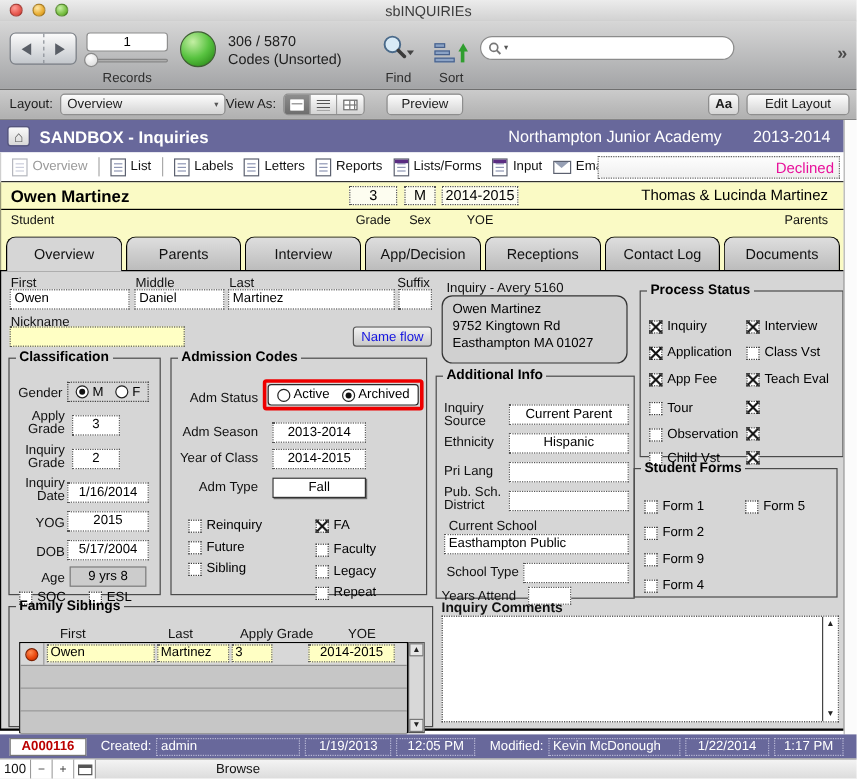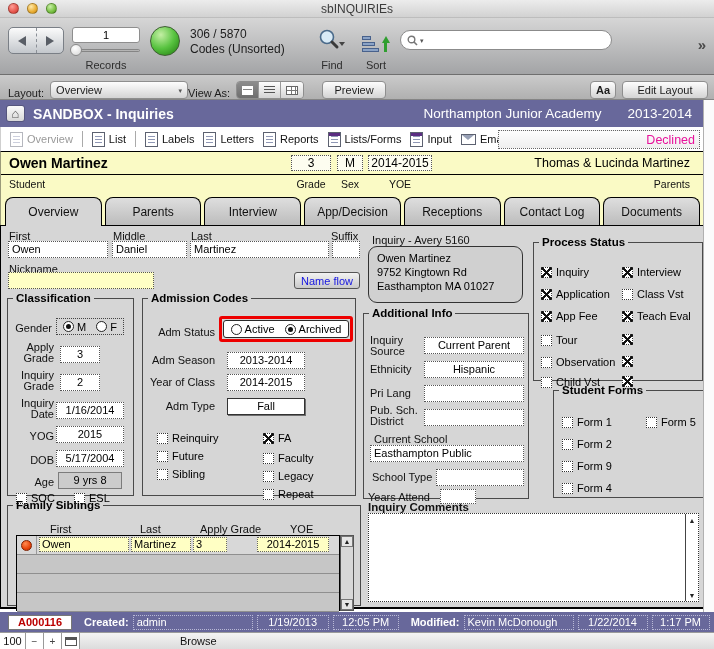--- a/index.html
+++ b/index.html
@@ -46,21 +46,21 @@
     border-left:4.5px solid transparent;border-right:4.5px solid transparent;border-bottom:7px solid #2f9e2f}
   .searchbox{position:absolute;left:400px;top:12px;width:212px;height:20px;border-radius:10px;
     background:#fff;border:1px solid #8b8b8b;display:flex;align-items:center;padding:0 6px;gap:2px}
   .searchbox input{border:none;outline:none;flex:1;font-size:11px;background:transparent}
   .dd-arrow{font-size:7px;color:#555;line-height:7px}
   .chevrons{position:absolute;right:8px;top:18px;font-size:15px;font-weight:bold;color:#4a4a4a}
 
   
   #layoutbar{position:absolute;left:0;top:75px;width:714px;height:25px;
     background:linear-gradient(#cbcbcb,#b0b0b0);border-bottom:1px solid #858585;
-    display:flex;align-items:flex-end;font-size:11px;color:#1c1c1c}
+    display:flex;align-items:center;font-size:11px;color:#1c1c1c}
   .lb-label{margin-left:8px}
   .btn{background:linear-gradient(#fdfdfd,#d4d4d4);border:1px solid #8e8e8e;border-radius:4px;
     font-size:11px;display:flex;align-items:center;justify-content:center;height:18px;color:#1c1c1c}
   .layout-dd{width:138px;margin-left:6px;justify-content:space-between;padding:0 5px;border-radius:4px}
   .viewas{margin-left:0}
   .seg{display:flex;margin-left:6px;border:1px solid #8e8e8e;border-radius:4px;overflow:hidden;height:18px}
   .seg-btn{width:22px;display:flex;align-items:center;justify-content:center;
     background:linear-gradient(#fdfdfd,#d4d4d4);border-right:1px solid #9a9a9a}
   .seg-btn:last-child{border-right:none}
   .seg-btn.sel{background:linear-gradient(#8d8d8d,#6e6e6e)}
@@ -177,21 +177,21 @@
 
   
   #rightstrip{position:absolute;left:703px;top:100px;width:11px;height:512px;background:#fbfbfb;
     border-left:1px solid #b0b0b0}
 
   
   #recordbar{position:absolute;left:0;top:612px;width:714px;height:20px;background:#68689B;
     display:flex;align-items:center;color:#fff;font-size:11px;gap:4px;padding:0 8px}
   .rid{width:64px;height:15px;background:#fff;border:1px solid #777;color:#BB0000;font-weight:bold;
     text-align:center;line-height:13px;flex:none}
-  .rb-lab{font-weight:bold;margin-left:8px;flex:none}
+  .rb-lab{font-weight:normal;margin-left:8px;flex:none}
   .rb-fld{border:1px dotted #b9b9d6;height:15px;line-height:13px;padding:0 3px;flex:none}
   .rb-fld.ctr{text-align:center}
 
   
   #statusbar{position:absolute;left:0;top:632px;width:714px;height:17px;
     background:linear-gradient(#f4f4f4,#dcdcdc);border-top:1px solid #9a9a9a;
     display:flex;align-items:stretch;font-size:11px;color:#111}
   .zbox{background:#fff;border-right:1px solid #9a9a9a;display:flex;align-items:center;justify-content:center}
   .zbox.num{width:26px}
   .zbox.icon{width:18px;font-size:10px;color:#444}
@@ -520,21 +520,21 @@
       <div class="lbl" style="left:6px;top:86px;width:54px;line-height:11px">Pub. Sch. District</div>
       <div class="fld" style="left:60px;top:90px;width:100px"></div>
       <div class="lbl" style="left:10px;top:114px">Current School</div>
       <div class="fld" style="left:6px;top:126px;width:154px">Easthampton Public</div>
       <div class="lbl" style="left:8px;top:152px">School Type</div>
       <div class="fld" style="left:72px;top:150px;width:88px"></div>
       <div class="lbl" style="left:4px;top:172px">Years Attend</div>
       <div class="fld" style="left:76px;top:170px;width:36px;height:15px"></div>
     </fieldset>
 
-    <fieldset style="left:552px;top:158px;width:158px;height:114px">
+    <fieldset style="left:527px;top:158px;width:170px;height:114px">
       <legend>Student Forms</legend>
       <div class="cb" style="left:8px;top:20px" data-checked="false">
         <span class="box"></span>
           <span>Form 1</span>
         </div>
       <div class="cb" style="left:8px;top:42px" data-checked="false">
         <span class="box"></span>
           <span>Form 2</span>
         </div>
       <div class="cb" style="left:8px;top:64px" data-checked="false">

